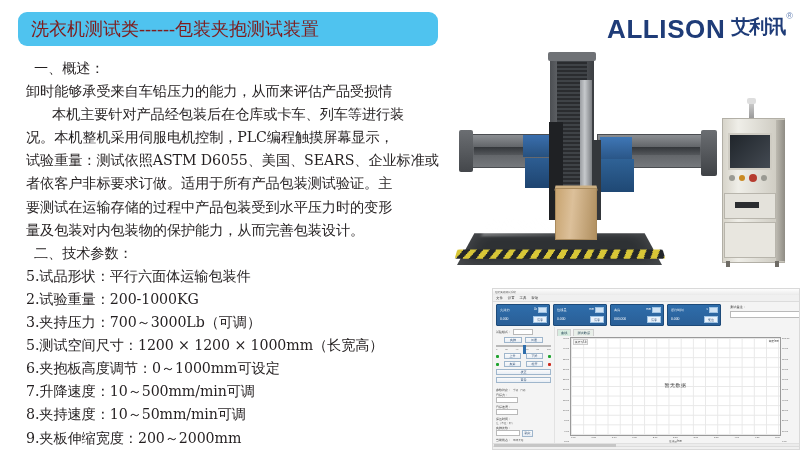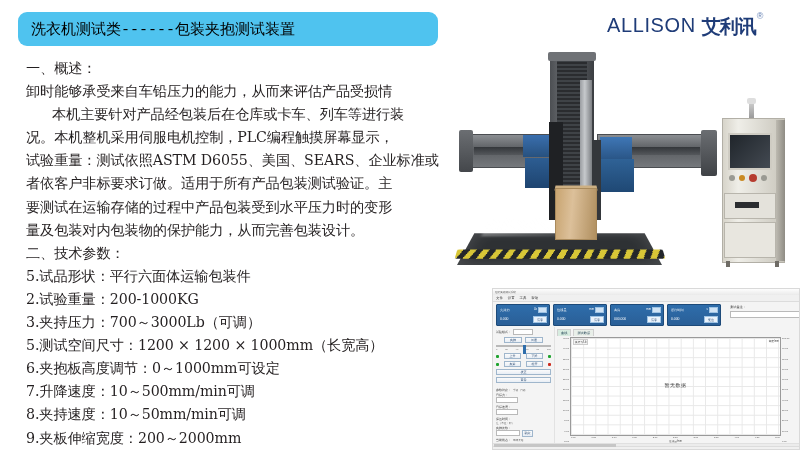--- a/index.html
+++ b/index.html
@@ -15,36 +15,36 @@
   #title-banner {
     position: absolute;
     left: 18px; top: 12px;
     width: 420px; height: 34px;
     background: #4FC3EF;
     border-radius: 9px;
     display: flex; align-items: center;
     padding-left: 13px;
   }
   #title-banner .title-text {
-    font-family: Liberation Mono, monospace;
-    font-size: 15px;
-    color: #000000;
+    font-family: Liberation Serif, serif;
+    font-size: 18px;
+    color: #7f1d1d;
     letter-spacing: 0px;
     white-space: nowrap;
   }
 
   #brand-logo {
     position: absolute;
     left: 607px; top: 14px;
     display: flex; align-items: flex-start;
   }
   #brand-logo .latin {
     font-family: "Liberation Sans", sans-serif;
-    font-weight: normal;
-    font-size: 20px;
+    font-weight: bold;
+    font-size: 26px;
     color: #1F3C78;
     letter-spacing: 0.6px;
   }
   #brand-logo .cjk {
     font-family: "DejaVu Sans", sans-serif;
     font-weight: bold;
     font-size: 19px;
     color: #1F3C78;
     margin-left: 6px;
     letter-spacing: -1px;
@@ -64,21 +64,21 @@
     width: 440px;
   }
   .para-line, .spec-line {
     font-family: "DejaVu Serif", serif;
     font-size: 14.2px;
     line-height: 23.1px;
     color: #231f20;
     white-space: nowrap;
     letter-spacing: -0.1px;
   }
-  .section-head { font-weight: normal; }
+  .section-head { font-weight: normal; margin-left: 8px; }
   .indent { text-indent: 26px; }
 
   
   #machine-photo {
     position: absolute;
     left: 445px; top: 50px;
     width: 355px; height: 240px;
     background: #ffffff;
   }
   

